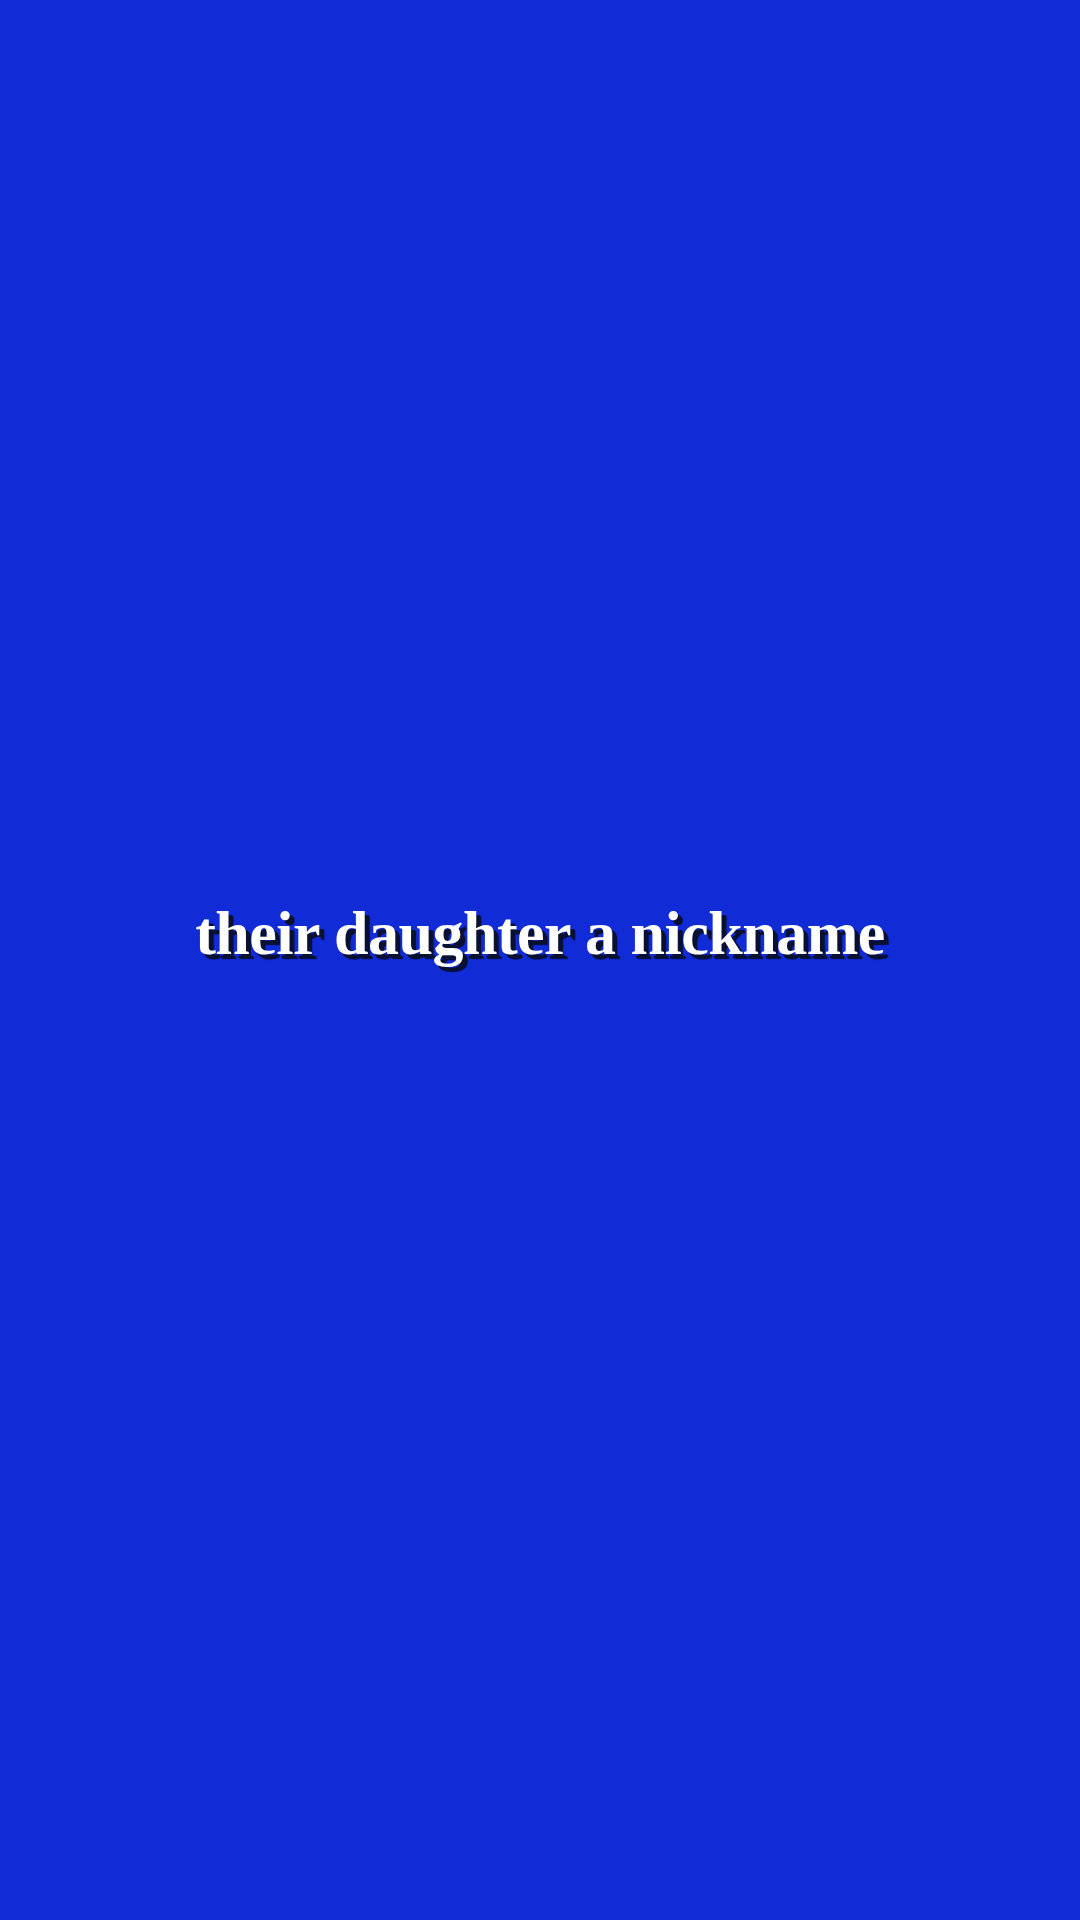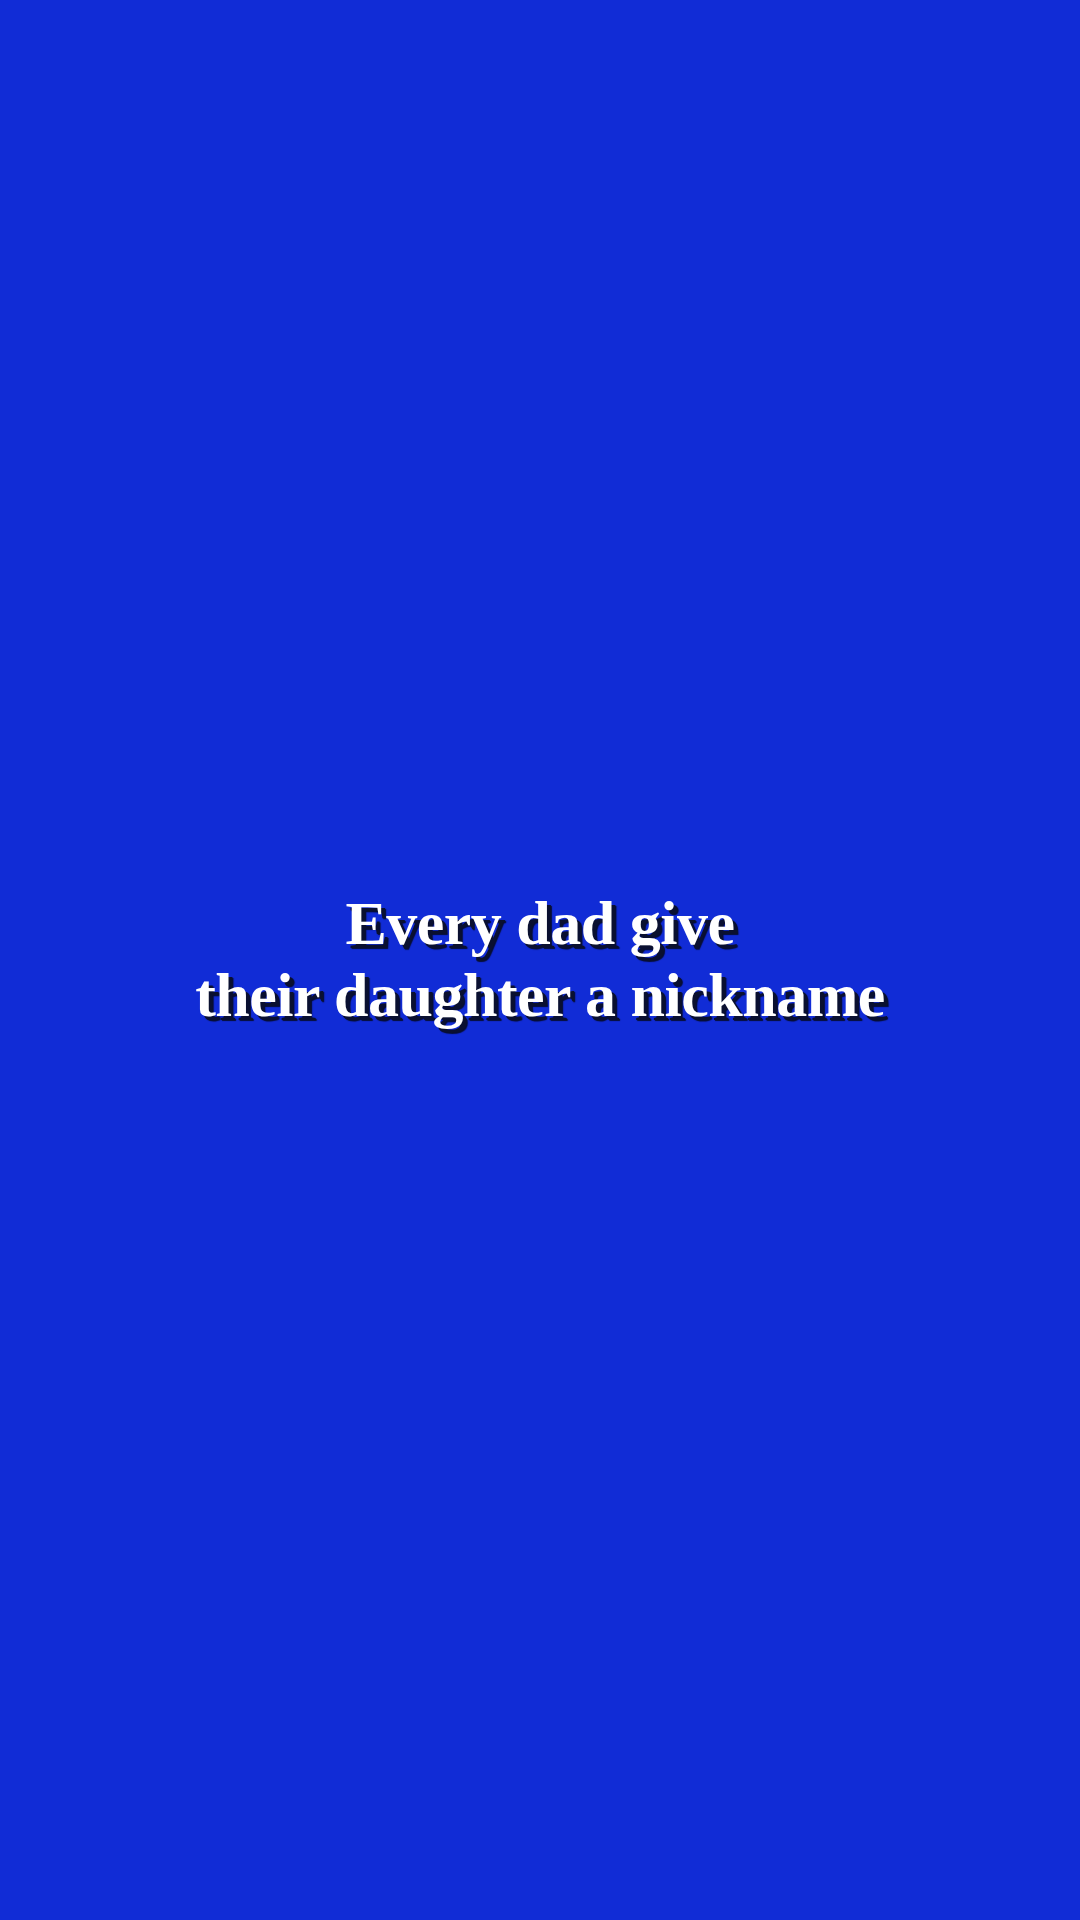--- a/index.html
+++ b/index.html
@@ -52,19 +52,18 @@
     margin-top: 10px;
   }
 </style>
 </head>
 <body>
 
 <div id="story-canvas">
 
   <div id="caption-block">
 
-    <span class="caption-line" id="caption-line-1">Every dad give</span>
 
     <span class="caption-line" id="caption-line-2">their daughter a nickname</span>
 
   </div>
 
 </div>
 
 </body></html>

